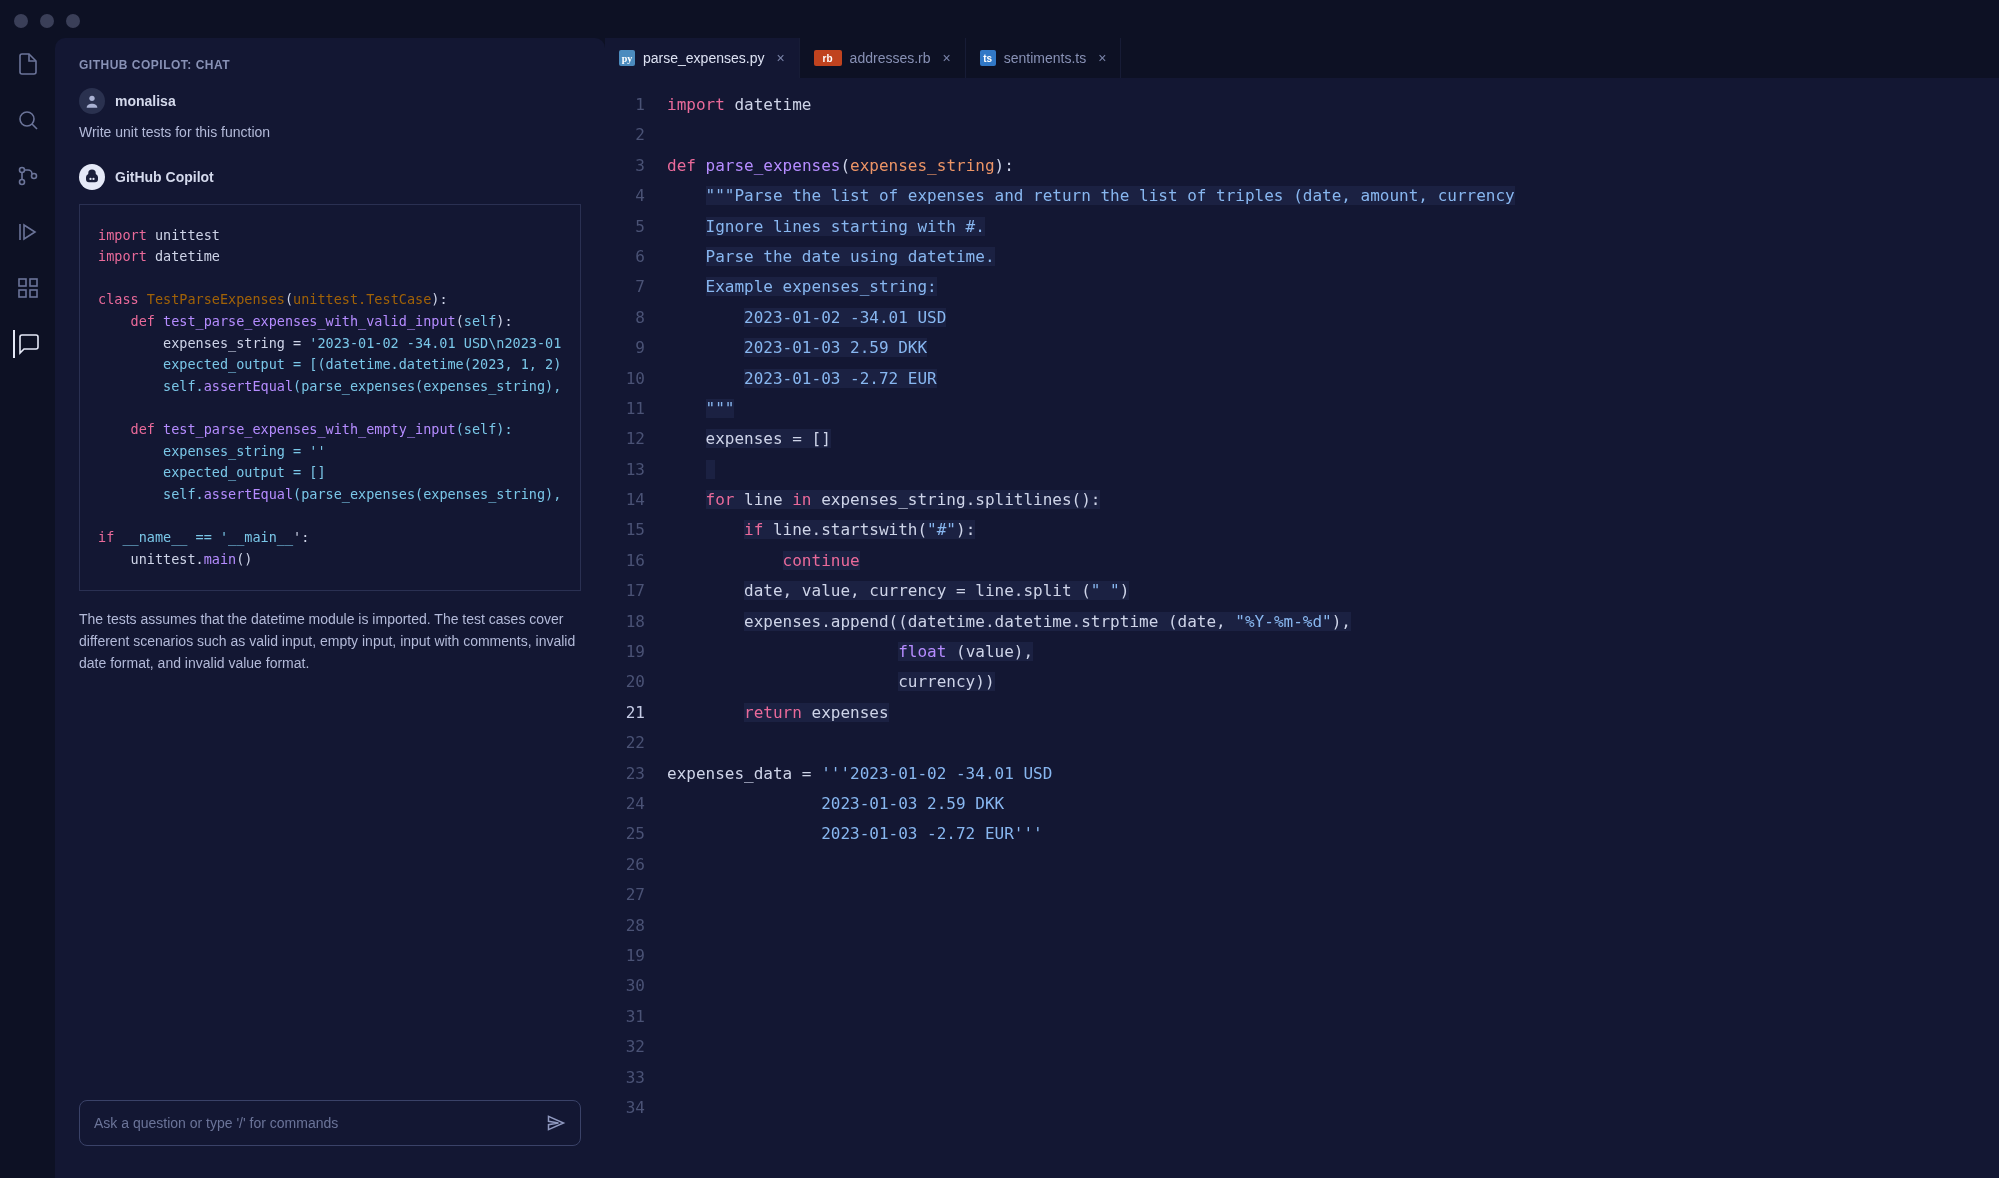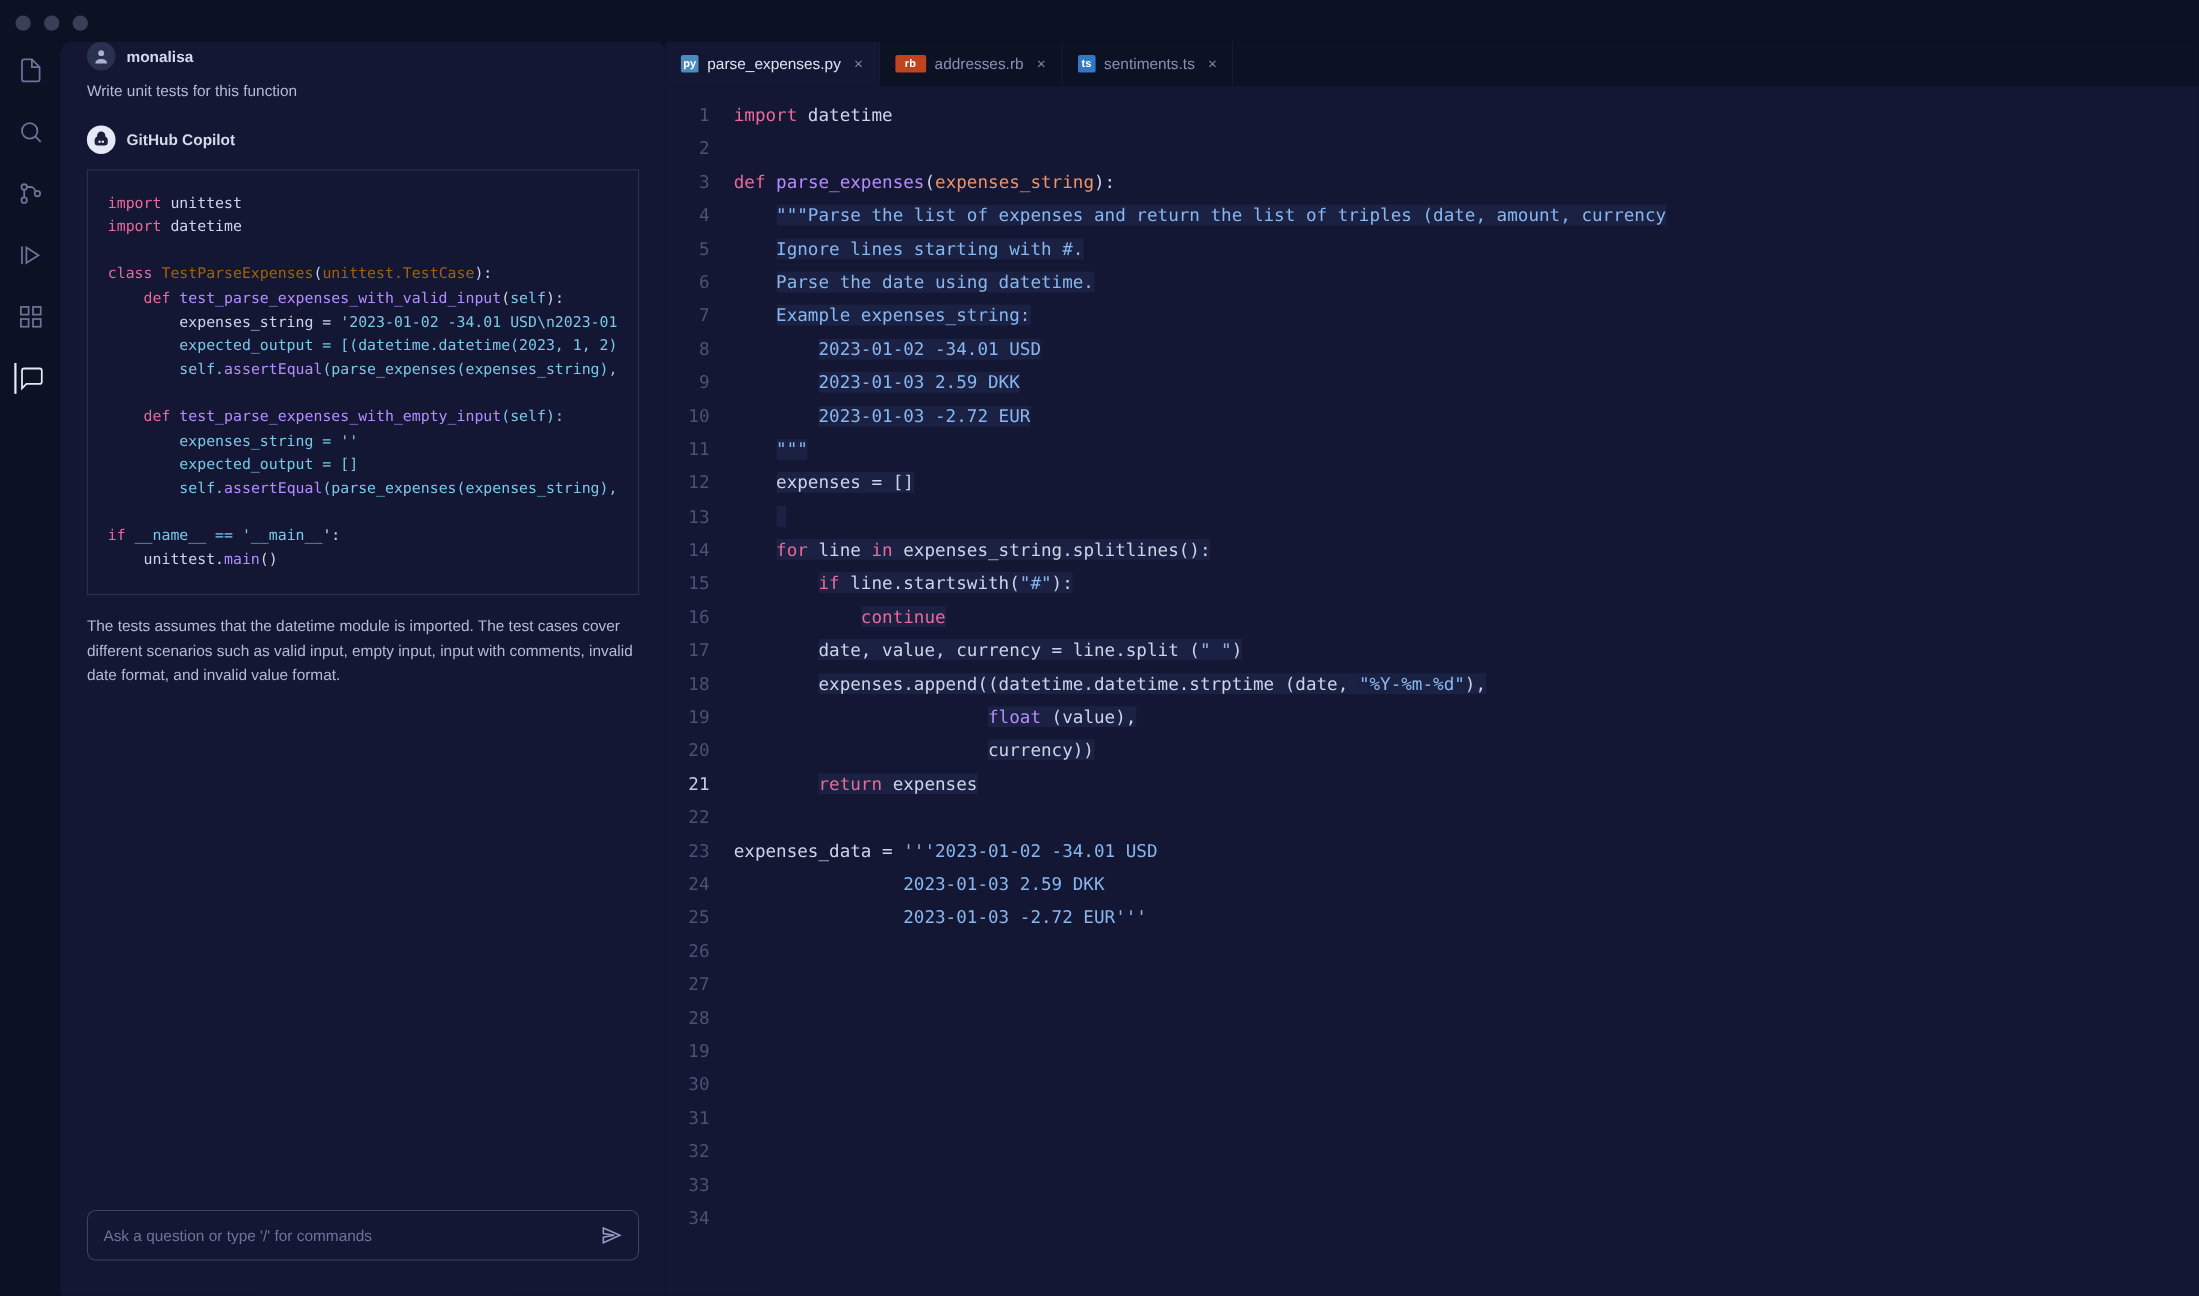--- a/index.html
+++ b/index.html
@@ -258,20 +258,21 @@
       </svg>
   </div>
   <div class="activity-icon active">
     <svg viewBox="0 0 24 24" fill="none" stroke="currentColor" stroke-width="1.6">
         <path d="M21 15a2 2 0 0 1-2 2H7l-4 4V5a2 2 0 0 1 2-2h14a2 2 0 0 1 2 2z"></path>
       </svg>
   </div>
 </div>
 
 <div class="chat-panel">
+  <div class="chat-header">GITHUB COPILOT: CHAT</div>
   <div class="chat-body">
 
     <div class="msg-user">
       <div class="msg-head">
         <div class="avatar">
           <svg width="16" height="16" viewBox="0 0 24 24" fill="currentColor">
               <circle cx="12" cy="8" r="4"></circle>
               <path d="M4 22c0-4 4-6 8-6s8 2 8 6"></path>
             </svg>
         </div>
@@ -317,21 +318,21 @@
             <path d="M3 20l18-8L3 4v6l12 2-12 2v6z"></path>
           </svg>
       </div>
     </div>
   </div>
 </div>
 
 <div class="editor-area">
   <div class="tabs" id="tabs">
       <div class="tab active">
-        <span class="tab-icon" style="background:#4b8bbe;color:#fff;font-weight:700;padding:0 2px;">py</span>
+        <span class="tab-icon" style="background:#4b8bbe;color:#fff;font-weight:700;padding:0 2px;font-family:Liberation Serif, serif;">py</span>
         <span>parse_expenses.py</span>
         <span class="tab-close">×</span>
       </div>
       <div class="tab">
         <span class="tab-icon" style="background:#c0431f;color:#fff;font-weight:700;padding:0 14px;">rb</span>
         <span>addresses.rb</span>
         <span class="tab-close">×</span>
       </div>
       <div class="tab">
         <span class="tab-icon" style="background:#3178c6;color:#fff;font-weight:700;padding:0 2px;">ts</span>

